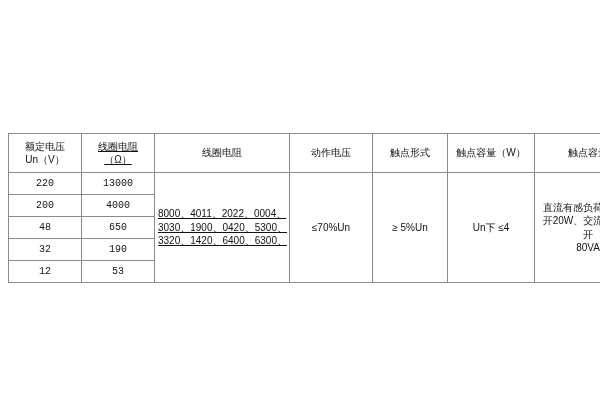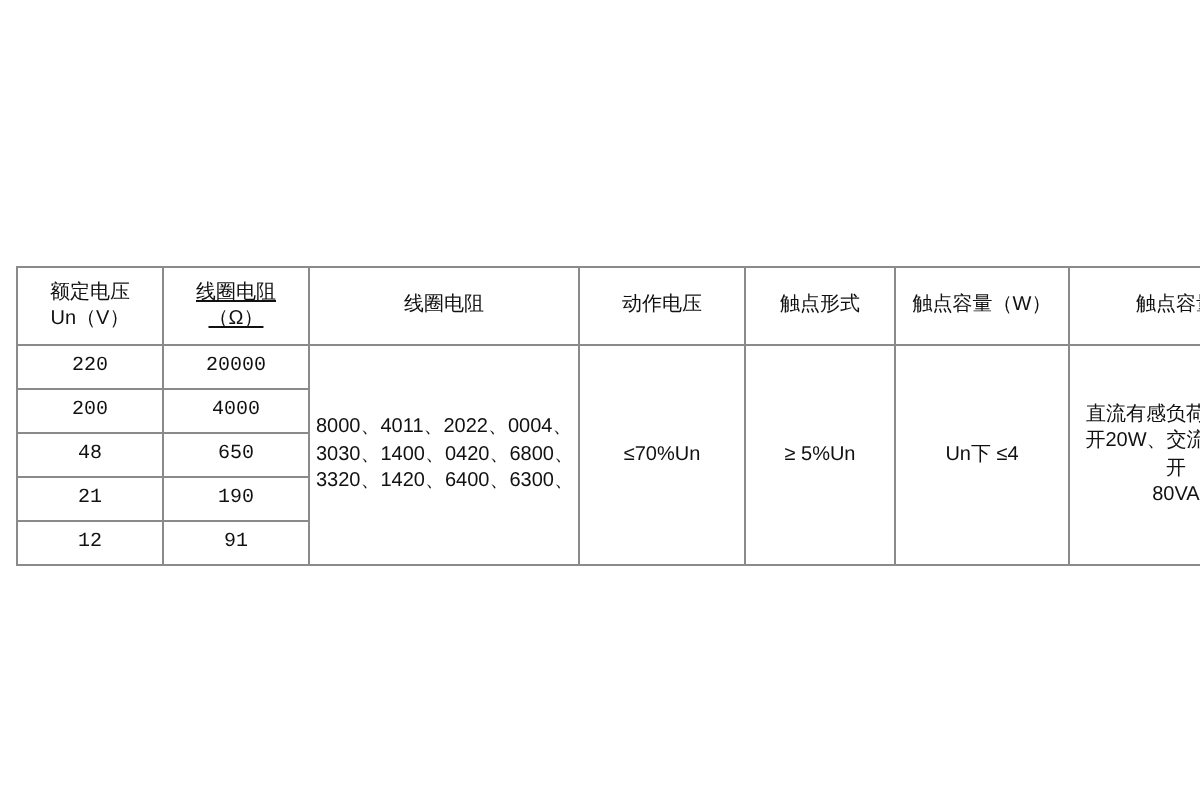--- a/index.html
+++ b/index.html
@@ -56,20 +56,21 @@
     height: 17px;
     font-size: 10.5px;
     font-family: Liberation Mono, monospace;
   }
   .contact-form-cell {
     text-align: left;
     padding-left: 8px;
     font-size: 10px;
     line-height: 1.55;
     white-space: nowrap;
+    text-decoration: underline;
   }
   .contact-form-cell .line {
     display: block;
   }
   .center-text {
     font-size: 10.5px;
     white-space: nowrap;
     margin-top: 11px;
   }
   .capacity-cell {
@@ -111,46 +112,46 @@
           <span class="line">触点容量（W）</span>
         </th>
         <th class="head-cell col-capacity">
           <span class="line">触点容量</span>
         </th>
       </tr>
     </thead>
     <tbody>
       <tr>
         <td class="num-cell">220</td>
-        <td class="num-cell">20000</td>
+        <td class="num-cell">13000</td>
         <td class="contact-form-cell" rowspan="5">
           <span class="line">8000、4011、2022、0004、</span>
-          <span class="line">3030、1400、0420、6800、</span>
+          <span class="line">3030、1900、0420、5300、</span>
           <span class="line">3320、1420、6400、6300、</span>
         </td>
         <td class="center-text" rowspan="5">≤70%Un</td>
         <td class="center-text" rowspan="5">≥ 5%Un</td>
         <td class="center-text" rowspan="5">Un下 ≤4</td>
         <td class="capacity-cell" rowspan="5">
           <span class="line">直流有感负荷电路断</span>
           <span class="line">开20W、交流电路断开</span>
           <span class="line">80VA</span>
         </td>
       </tr>
       <tr>
         <td class="num-cell">200</td>
         <td class="num-cell">4000</td>
       </tr>
       <tr>
         <td class="num-cell">48</td>
         <td class="num-cell">650</td>
       </tr>
       <tr>
-        <td class="num-cell">21</td>
+        <td class="num-cell">32</td>
         <td class="num-cell">190</td>
       </tr>
       <tr>
         <td class="num-cell">12</td>
-        <td class="num-cell">91</td>
+        <td class="num-cell">53</td>
       </tr>
     </tbody>
   </table>
 </div>
 
 </body></html>

